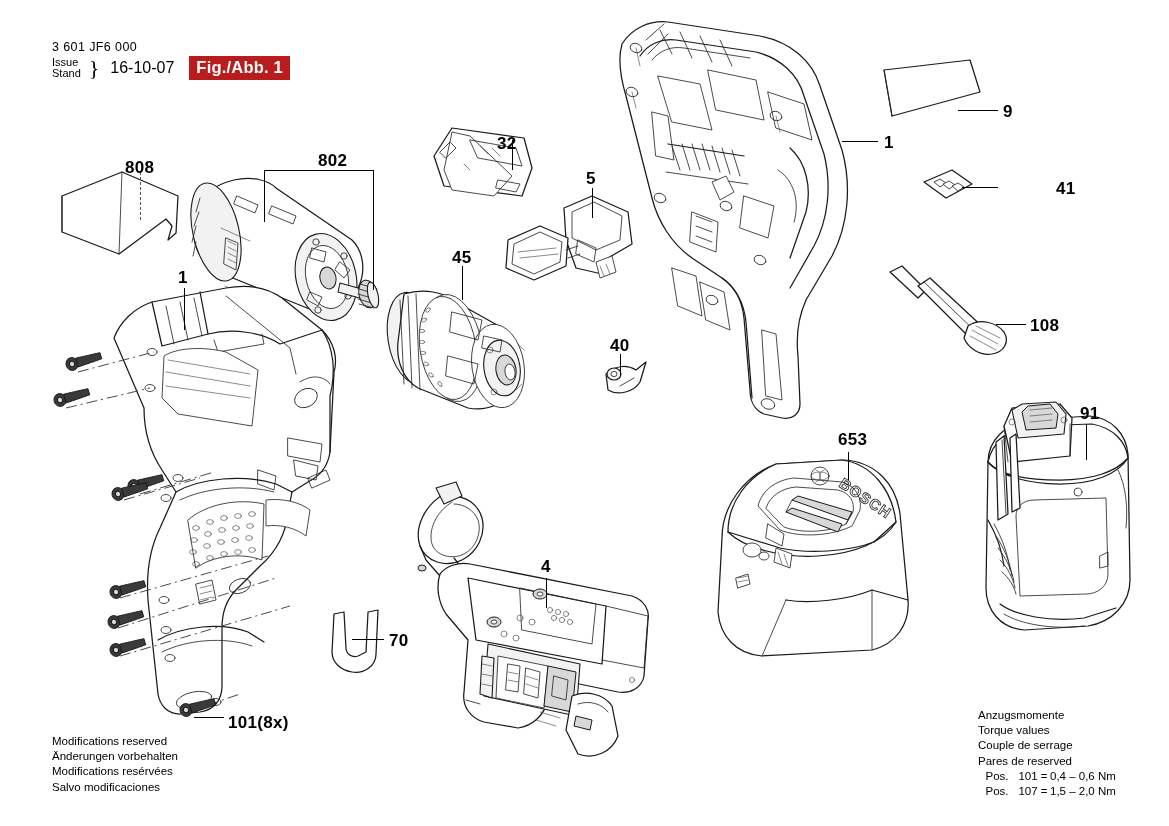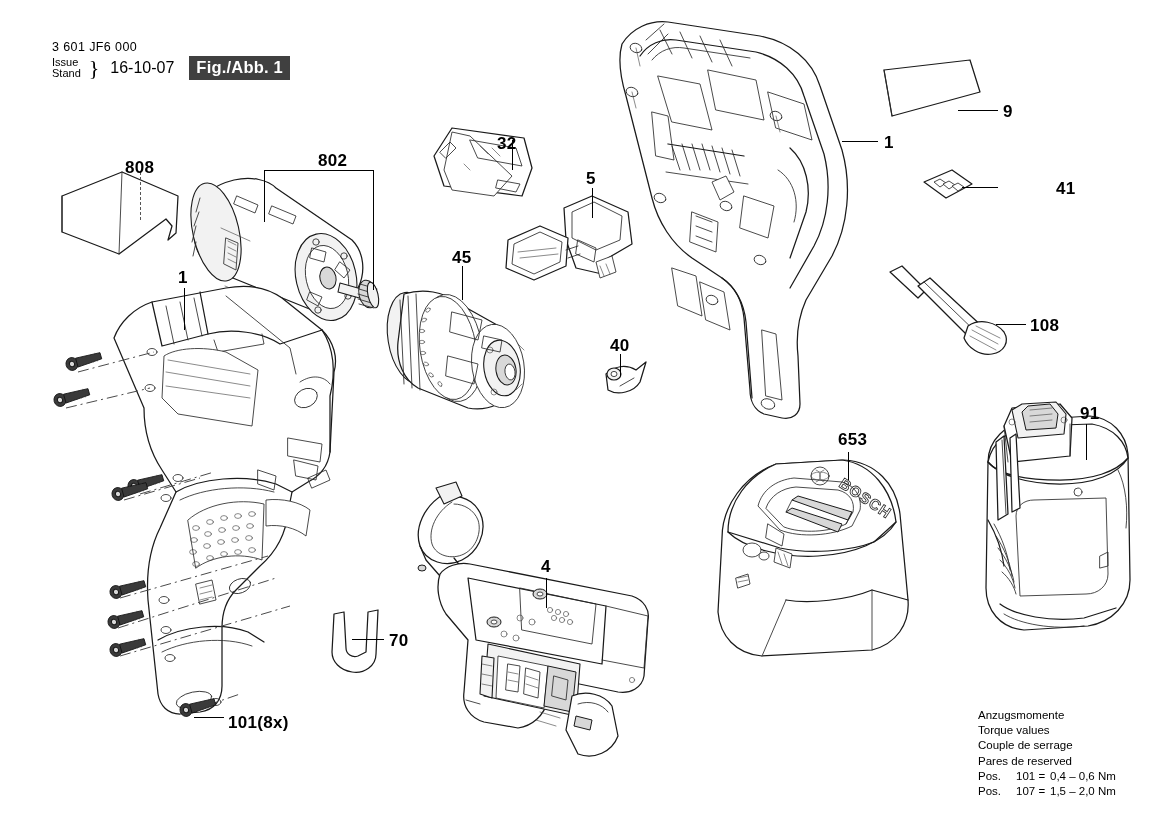--- a/index.html
+++ b/index.html
@@ -48,21 +48,21 @@
     line-height: 0.85;
     margin: 0 3px 0 0;
     font-family: "Liberation Serif", serif;
   }
   #issue-date {
     font-size: 16px;
     margin-right: 7px;
     white-space: nowrap;
   }
   #fig-badge {
-    background: #404040;
+    background: #b91c1c;
     color: #ffffff;
     font-size: 16.5px;
     font-weight: bold;
     padding: 2px 7px 3px 7px;
     letter-spacing: 0.2px;
     white-space: nowrap;
   }
   
   #footer-left {
     position: absolute;
@@ -75,20 +75,21 @@
   #footer-right {
     position: absolute;
     left: 978px;
     top: 708px;
     font-size: 11.5px;
     line-height: 1.32;
     white-space: nowrap;
   }
   #footer-right .torque-row {
     display: flex;
+    text-align: center;
   }
   #footer-right .torque-pos { width: 38px; }
   #footer-right .torque-num { width: 34px; }
   
   .callout {
     position: absolute;
     font-size: 17px;
     font-weight: bold;
     letter-spacing: 0.3px;
     white-space: nowrap;
@@ -645,20 +646,26 @@
       <div id="issue-stand">
         <div>Issue</div>
         <div>Stand</div>
       </div>
       <div id="brace">}</div>
       <div id="issue-date">16-10-07</div>
       <div id="fig-badge">Fig./Abb. 1</div>
     </div>
   </div>
 
+  <div id="footer-left">
+    <div>Modifications reserved</div>
+    <div>Änderungen vorbehalten</div>
+    <div>Modifications resérvées</div>
+    <div>Salvo modificaciones</div>
+  </div>
 
   <div id="footer-right">
     <div>Anzugsmomente</div>
     <div>Torque values</div>
     <div>Couple de serrage</div>
     <div>Pares de reserved</div>
     <div class="torque-row">
       <span class="torque-pos">Pos.</span>
       <span class="torque-num">101 =</span>
       <span>0,4 – 0,6 Nm</span>

